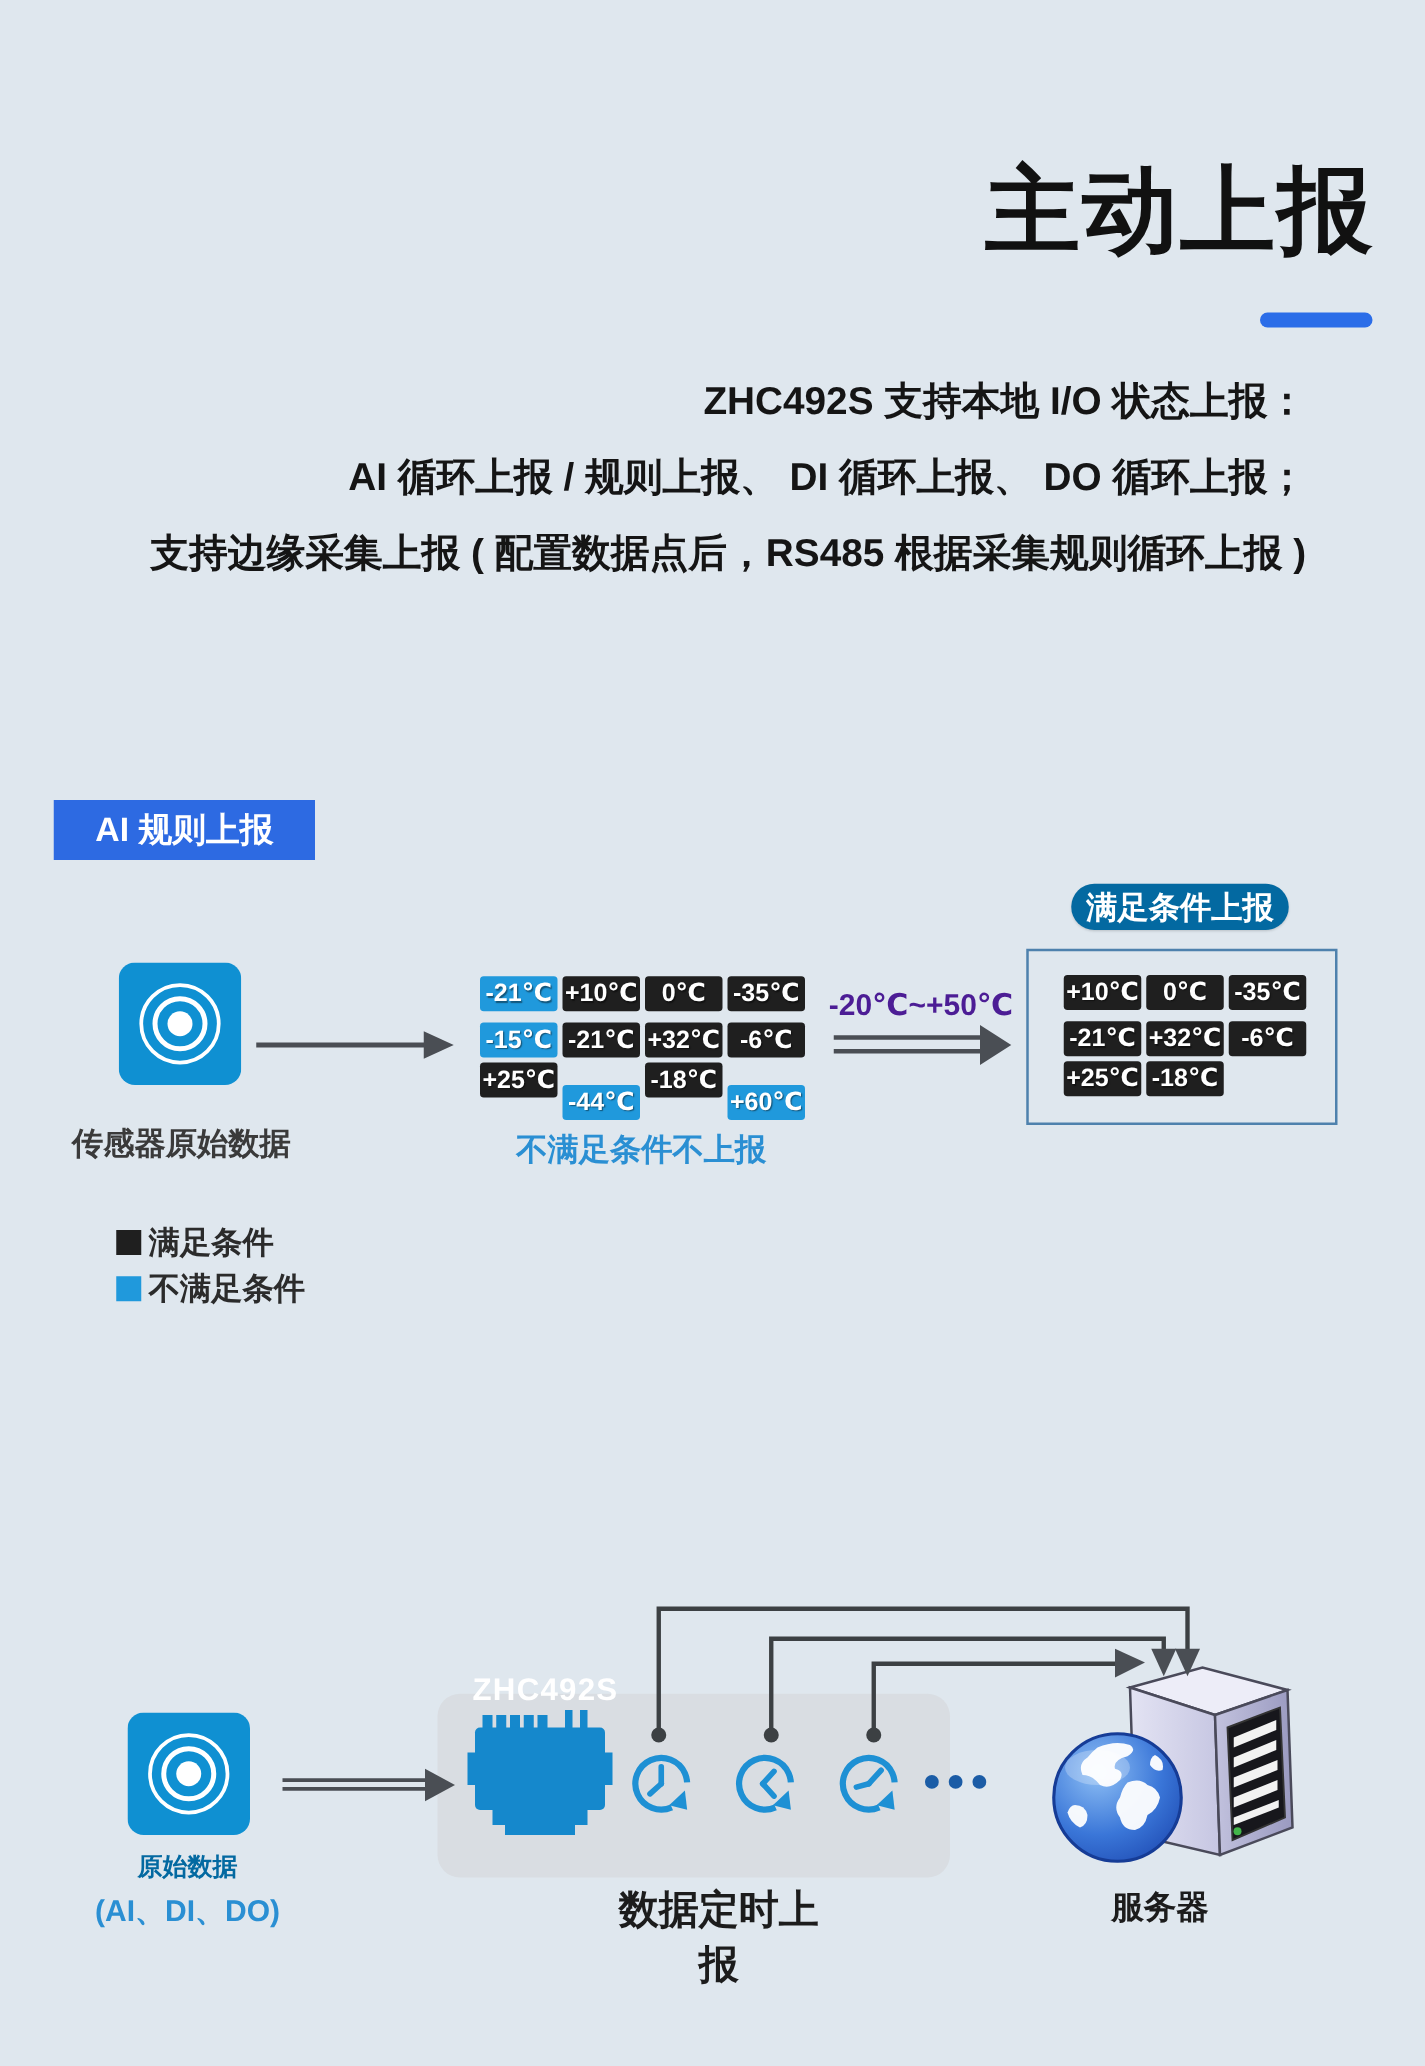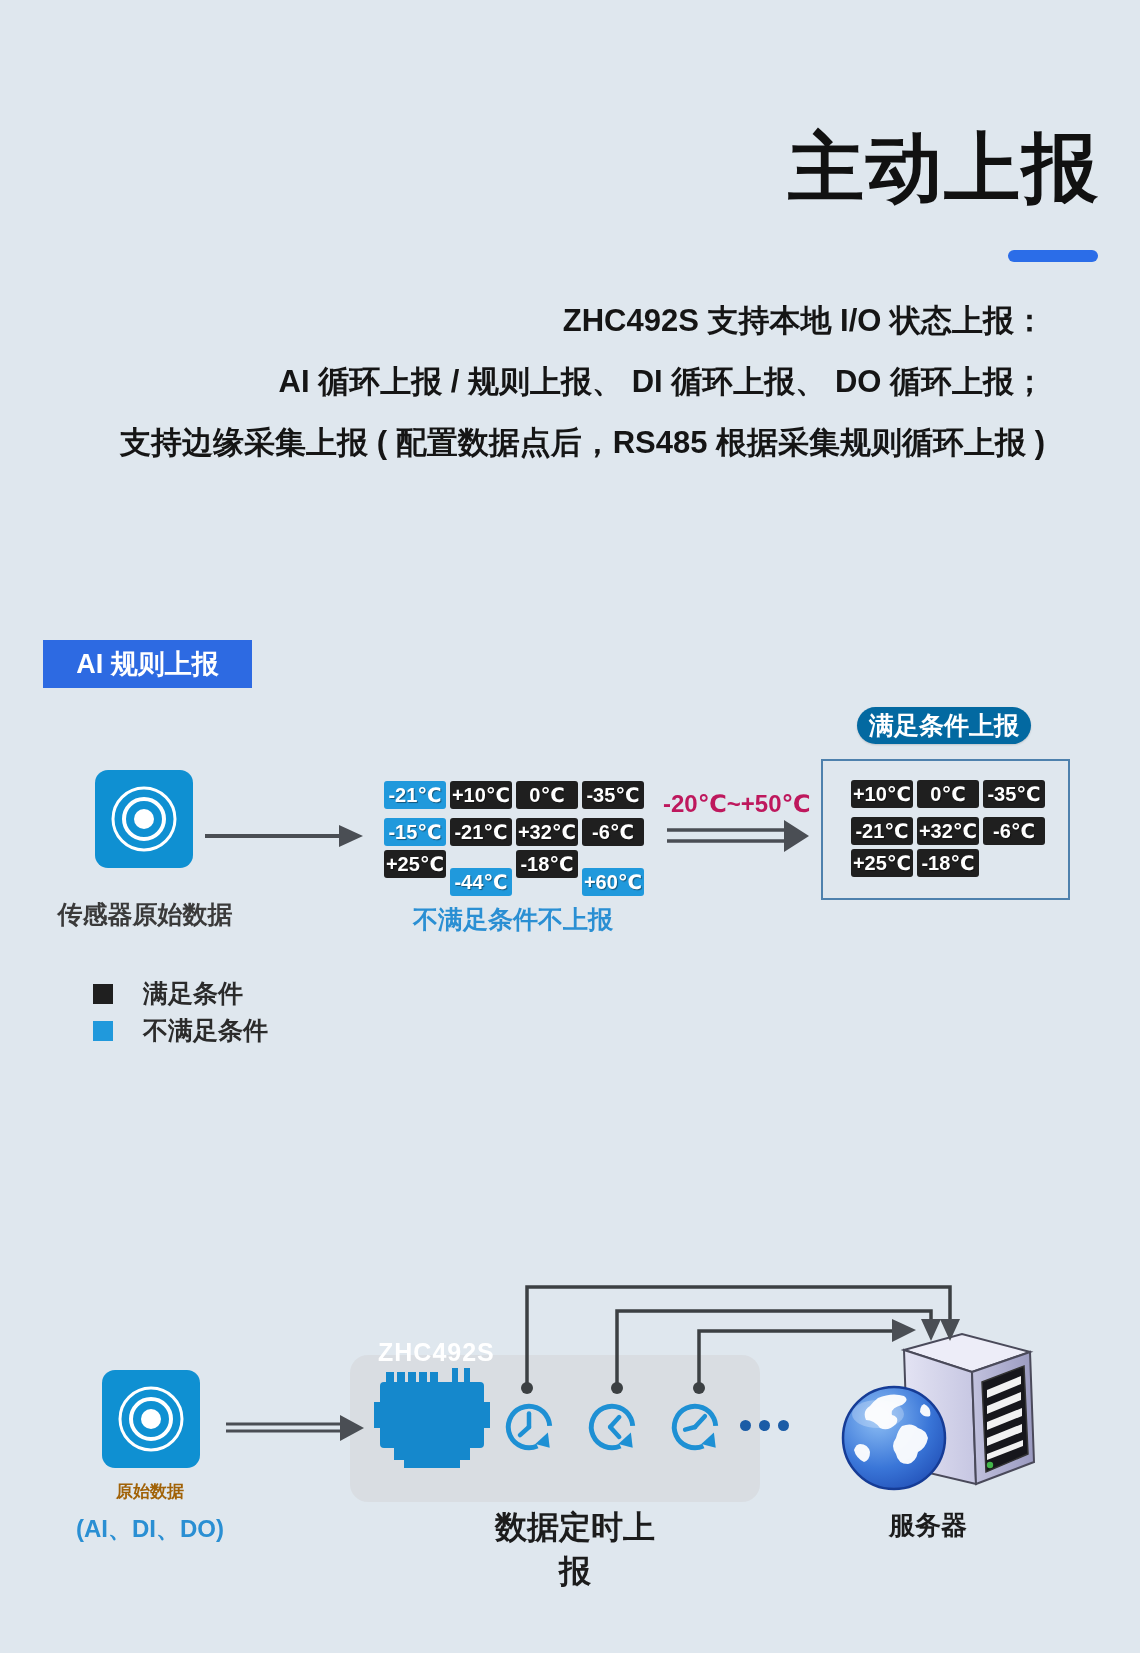--- a/index.html
+++ b/index.html
@@ -37,21 +37,21 @@
   .badge2{top:1150px;left:41px;width:282px;height:52px;font-size:27px;}
 
   
   .sensor{width:98px;height:98px;}
   .sensor1{top:770px;left:95px;}
   .sensor2{top:1370px;left:102px;}
 
   .caption{color:#3a3a3a;font-size:25px;font-weight:600;}
   .sensor1-caption{top:898px;left:45px;width:200px;text-align:center;}
   .reject-caption{top:903px;left:384px;width:258px;text-align:center;color:#2a8fd3;font-size:25px;font-weight:700;}
-  .range-label{top:790px;left:663px;width:145px;text-align:left;font-size:24px;font-weight:700;color:#be185d;}
+  .range-label{top:790px;left:663px;width:145px;text-align:left;font-size:24px;font-weight:700;color:#4c1d95;}
 
   
   .grid{position:absolute;}
   .grid-raw{top:781px;left:384px;width:260px;height:120px;}
   .grid-accepted{top:780px;left:851px;width:200px;height:110px;}
   .temp-cell{
     position:absolute;width:62px;height:28px;border-radius:3px;
     color:#fff;font-size:20px;font-weight:700;line-height:28px;text-align:center;
     text-shadow:1px 1px 1px rgba(0,0,0,.45);
   }
@@ -63,21 +63,21 @@
     border:2px solid #4e81ad;background:transparent;
   }
   .accept-pill{
     top:707px;left:857px;width:174px;height:37px;border-radius:19px;
     background:#0369a1;color:#fff;font-size:25px;font-weight:700;
     display:flex;align-items:center;justify-content:center;
     box-shadow:0 1px 2px rgba(0,0,0,.15);
   }
 
   
-  .legend-item{display:flex;align-items:center;gap:30px;position:absolute;left:93px;}
+  .legend-item{display:flex;align-items:center;gap:6px;position:absolute;left:93px;}
   .legend-hit{top:977px;}
   .legend-miss{top:1014px;}
   .legend-swatch{width:20px;height:20px;}
   .legend-label{font-size:25px;font-weight:600;color:#2b2b2b;}
 
   
   .timer-panel{
     top:1355px;left:350px;width:410px;height:147px;border-radius:18px;
     background:#d9dde2;
   }
@@ -86,21 +86,21 @@
     top:1338px;left:378px;width:108px;text-align:center;
     color:#fff;font-size:25px;font-weight:600;letter-spacing:1px;
   }
   .clock{width:54px;height:54px;}
   .clock1{top:1400px;left:502px;}
   .clock2{top:1400px;left:585px;}
   .clock3{top:1400px;left:668px;}
   .ellipsis{top:1420px;left:740px;width:50px;display:flex;gap:8px;}
   .ellipsis span{width:11px;height:11px;border-radius:50%;background:#1b5ca6;}
 
-  .source2-caption{top:1480px;left:60px;width:180px;text-align:center;color:#a16207;font-size:17px;font-weight:600;}
+  .source2-caption{top:1480px;left:60px;width:180px;text-align:center;color:#0369a1;font-size:20px;font-weight:600;}
   .source2-sub{top:1513px;left:40px;width:220px;text-align:center;color:#2a8fd3;font-size:24px;font-weight:600;}
   .timer-caption{top:1506px;left:480px;width:190px;text-align:center;color:#1c1c1c;font-size:32px;font-weight:700;}
   .server-caption{top:1508px;left:838px;width:180px;text-align:center;color:#1c1c1c;font-size:26px;font-weight:600;}
 
   .server{top:1322px;left:840px;width:214px;height:172px;}
   .overlay{top:0;left:0;pointer-events:none;}
 </style>
 </head>
 <body>
 

